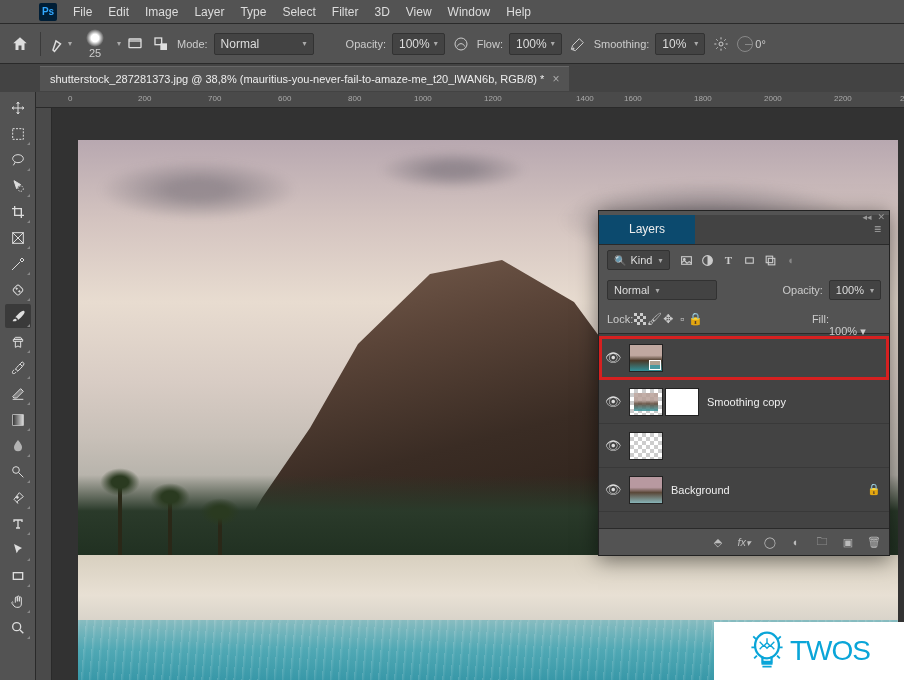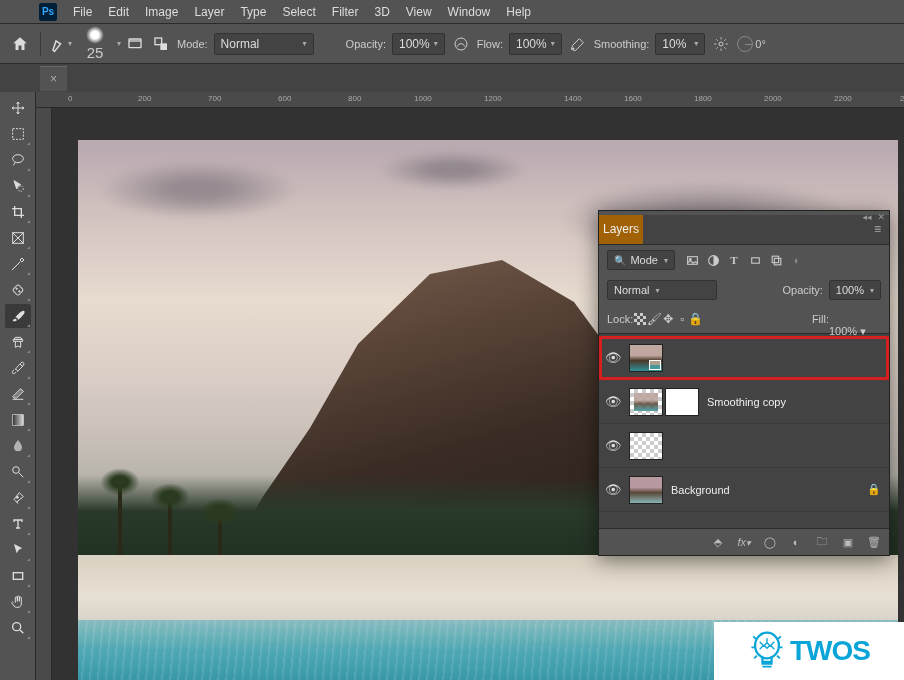--- a/index.html
+++ b/index.html
@@ -8,21 +8,21 @@
   
   .menubar { height: 24px; background: #535353; display: flex; align-items: center; padding-left: 8px; border-bottom: 1px solid #2a2a2a; }
   .menubar .ps-logo { width: 18px; height: 18px; background: #001e36; color: #31a8ff; font-weight: bold; font-size: 10px; display: flex; align-items: center; justify-content: center; border-radius: 2px; margin-right: 8px; margin-left: 31px; }
   .menubar .menu-item { padding: 0 8px; cursor: pointer; color: #ddd; font-size: 12px; line-height: 24px; }
   
   
   .optionsbar { height: 40px; background: #535353; display: flex; align-items: center; padding: 0 8px; gap: 6px; border-bottom: 1px solid #2a2a2a; }
   .home-icon, .tool-preset { width: 24px; height: 24px; display: flex; align-items: center; justify-content: center; color: #ddd; }
   .brush-preview { display: flex; flex-direction: column; align-items: center; width: 32px; }
   .brush-dot { width: 18px; height: 18px; background: radial-gradient(circle, #fff 30%, transparent 70%); border-radius: 50%; }
-  .brush-size { font-size: 15px; color: #ccc; }
+  .brush-size { font-size: 11px; color: #ccc; }
   .folder-icon { width: 18px; height: 18px; color: #ddd; }
   .swap-icon { width: 20px; height: 20px; display:flex; align-items:center; justify-content:center;}
   .opt-label { color: #ccc; font-size: 11px; }
   .opt-dropdown { background: #434343; border: 1px solid #323232; padding: 2px 6px; border-radius: 2px; display: flex; align-items: center; gap: 4px; min-width: 70px; height: 22px; }
   .opt-dropdown.small { min-width: 50px; }
   .opt-dropdown .chev { font-size: 8px; color: #aaa; margin-left: auto; }
   .opt-icon { width: 20px; height: 20px; display: flex; align-items: center; justify-content: center; color: #ccc; }
   .angle { display: flex; align-items: center; gap: 2px; }
   .angle-circ { width: 16px; height: 16px; border: 1px solid #888; border-radius: 50%; position: relative; }
   .angle-circ::after { content: ''; position: absolute; top: 50%; left: 50%; width: 7px; height: 1px; background: #888; transform-origin: left; }
@@ -58,21 +58,21 @@
   .palm::before { content: ''; position: absolute; top: -12px; left: -18px; width: 40px; height: 28px; background: radial-gradient(ellipse, #2a3a20 30%, transparent 70%); }
   .beach { position: absolute; left: 0; bottom: 45px; right: 0; height: 80px; background: linear-gradient(180deg, #d8d0c0 0%, #e8e0d4 50%, #d0ccc4 100%); }
   .water { position: absolute; left: 0; bottom: 0; right: 0; height: 60px; background: linear-gradient(180deg, #88bcc0 0%, #50a8b4 50%, #3898a8 100%); }
   .water::after { content: ''; position: absolute; inset: 0; background: repeating-linear-gradient(95deg, rgba(255,255,255,0.15) 0px, transparent 3px, transparent 8px); }
   
   
   .panel { position: absolute; right: 14px; top: 210px; width: 292px; background: #535353; border: 1px solid #222; box-shadow: 0 4px 20px rgba(0,0,0,0.5); }
   .panel-top { height: 4px; display: flex; justify-content: flex-end; padding: 1px 4px; gap: 6px; }
   .panel-top span { color: #999; font-size: 9px; cursor: pointer; }
   .panel-tabs { height: 30px; background: #434343; display: flex; border-bottom: 1px solid #2a2a2a; }
-  .panel-tab { padding: 7px 4px; background: #a16207; font-size: 12px; font-weight: 500; color: #eee; }
+  .panel-tab { padding: 7px 30px; background: #0c4a6e; font-size: 12px; font-weight: 500; color: #eee; }
   .panel-row { display: flex; align-items: center; padding: 4px 8px; gap: 6px; height: 30px; }
   .panel-row .dd { background: #434343; border: 1px solid #323232; padding: 2px 6px; border-radius: 2px; display: flex; align-items: center; gap: 4px; height: 20px; font-size: 11px; }
   .panel-row .dd .chev { font-size: 8px; color: #aaa; margin-left: 2px; }
   .filter-icons { display: flex; gap: 7px; margin-left: 4px; }
   .filter-icons span { width: 14px; height: 14px; display: flex; align-items: center; justify-content: center; font-size: 11px; color: #ccc; }
   .lock-row { display: flex; align-items: center; padding: 4px 8px; gap: 0; height: 28px; font-size: 11px; color: #ccc; }
   .lock-row .icn { width: 14px; display: flex; justify-content: center; font-size: 12px; }
   .layers-list { background: #434343; border-top: 1px solid #2a2a2a; border-bottom: 1px solid #2a2a2a; min-height: 196px; padding: 2px 0; }
   .layer { display: flex; align-items: center; height: 44px; padding: 0 6px; gap: 8px; border-bottom: 1px solid rgba(0,0,0,0.15); }
   .layer.selected { outline: 3px solid #d62020; outline-offset: -3px; }
@@ -85,21 +85,21 @@
   .layer .thumb.img2 { background: linear-gradient(180deg, #c0a8a0 40%, #4a3828 60%, #309098 100%); position: relative; }
   .layer .thumb.img2 .sm { position: absolute; right: 1px; bottom: 1px; width: 12px; height: 10px; background: linear-gradient(#b0a090 50%, #4898a0 50%); border: 1px solid #fff; }
   .layer .lname { flex: 1; font-size: 11px; color: #eee; white-space: nowrap; overflow: hidden; text-overflow: ellipsis; }
   .layer .lock-i { width: 16px; color: #ccc; font-size: 11px; }
   .panel-foot { height: 26px; display: flex; align-items: center; justify-content: flex-end; padding: 0 8px; gap: 12px; color: #bbb; font-size: 11px; }
   .panel-foot span { cursor: pointer; width: 14px; text-align: center; }
   
   
   .watermark { position: absolute; right: 0; bottom: 0; width: 190px; height: 58px; background: #fff; display: flex; align-items: center; justify-content: center; gap: 4px; }
   .watermark .bulb { width: 38px; height: 44px; }
-  .watermark .txt { font-family: 'Arial Black', sans-serif; font-size: 28px; font-weight: 700; color: #0aa5d8; letter-spacing: -1px; }
+  .watermark .txt { font-family: 'Arial Black', sans-serif; font-size: 28px; font-weight: 400; color: #0aa5d8; letter-spacing: -1px; }
   
   .sep { width: 1px; height: 24px; background: #3a3a3a; margin: 0 2px; }
 </style>
 </head>
 <body>
 
 <div class="menubar">
   <div class="ps-logo">Ps</div>
   <div class="menu-item">File</div>
   <div class="menu-item">Edit</div>
@@ -184,33 +184,34 @@
       </svg>
   </div>
   <div class="angle">
     <div class="angle-circ"></div>
     <span style="font-size:11px;color:#ccc;">0°</span>
   </div>
 </div>
 
 <div class="tabbar">
   <div class="tab">
+    <span>shutterstock_287281373.jpg @ 38,8% (mauritius-you-never-fail-to-amaze-me_t20_lWAN6b, RGB/8) *</span>
     <span class="close">×</span>
   </div>
 </div>
 
 <div class="ruler-h">
   <span style="left:32px">0</span>
   <span style="left:102px">200</span>
   <span style="left:172px">700</span>
   <span style="left:242px">600</span>
   <span style="left:312px">800</span>
   <span style="left:378px">1000</span>
   <span style="left:448px">1200</span>
-  <span style="left:528px">1400</span>
+  <span style="left:540px">1400</span>
   <span style="left:588px">1600</span>
   <span style="left:658px">1800</span>
   <span style="left:728px">2000</span>
   <span style="left:798px">2200</span>
   <span style="left:864px">2400</span>
 </div>
 
 <div class="ruler-v"></div>
 
 <div class="toolbar">
@@ -361,21 +362,21 @@
     <span>✕</span>
   </div>
   <div class="panel-tabs">
     <div class="panel-tab">Layers</div>
     <div style="flex:1"></div>
     <div style="padding:7px 8px;color:#aaa;cursor:pointer;">≡</div>
   </div>
   <div class="panel-row">
     <div class="dd">
       <span style="font-size:10px;">🔍</span>
-      <span>Mode</span>
+      <span>Kind</span>
       <span class="chev">▾</span>
     </div>
     <div class="filter-icons">
       <span>
           <svg width="13" height="13" viewBox="0 0 24 24" fill="none" stroke="#ccc" stroke-width="2">
             <rect x="3" y="5" width="18" height="14"></rect>
             <circle cx="8" cy="10" r="1.5" fill="#ccc"></circle>
             <path d="M3 16l5-4 5 5 4-3 4 3"></path>
           </svg>
         </span>

